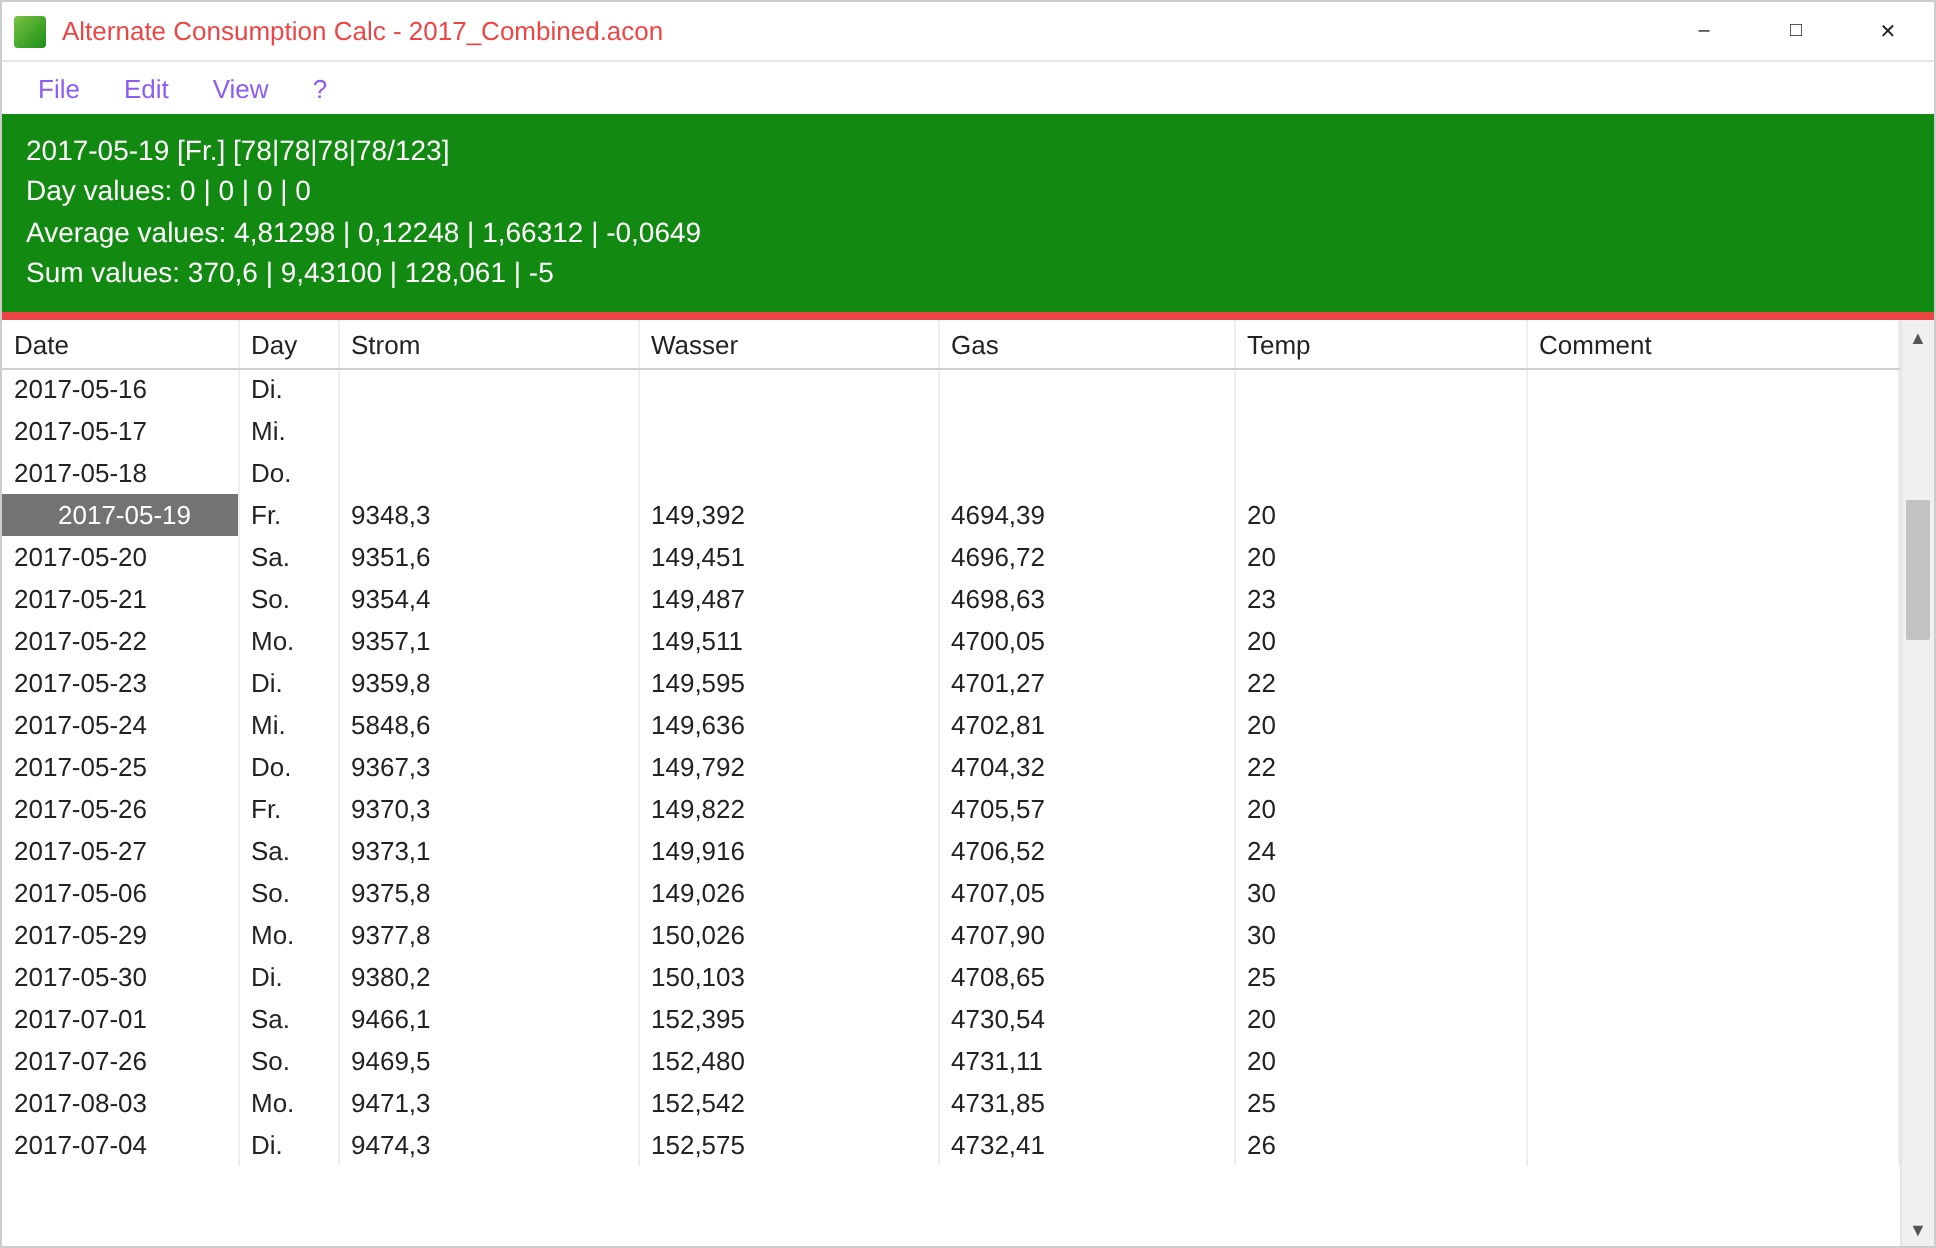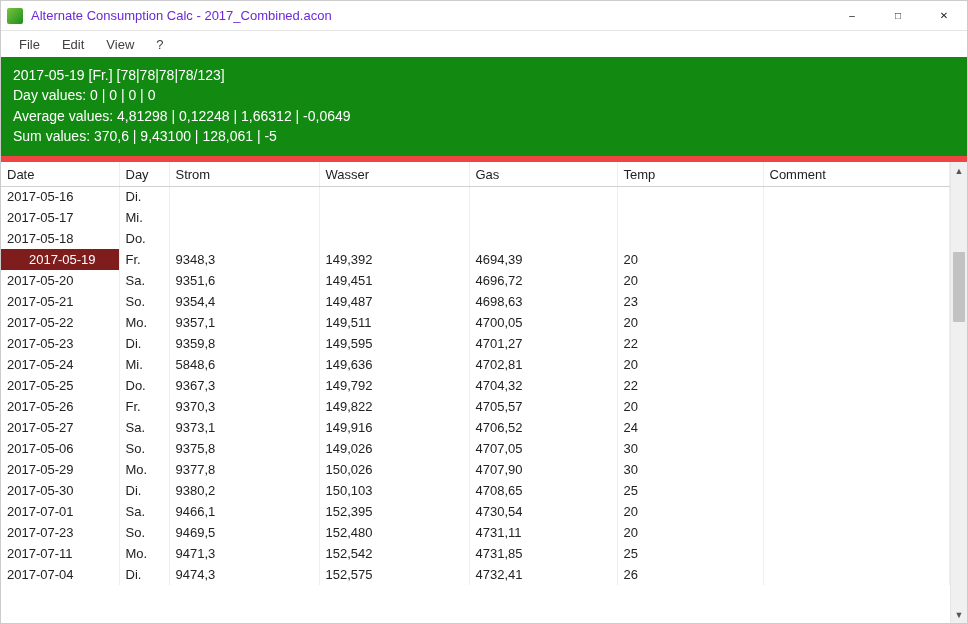--- a/index.html
+++ b/index.html
@@ -22,21 +22,21 @@
     border-bottom: 1px solid #e5e5e5;
     padding-left: 6px;
   }
   .app-icon {
     width: 16px; height: 16px;
     background: linear-gradient(135deg,#7cc242,#189018);
     border-radius: 2px;
     margin-right: 8px;
     flex-shrink: 0;
   }
-  .title-text { flex: 1; color: #6d28d9; font-size: 13px; }
+  .title-text { flex: 1; color: #ef4444; font-size: 13px; }
   .win-controls { display: flex; height: 100%; }
   .win-btn {
     width: 46px;
     display: flex;
     align-items: center;
     justify-content: center;
     font-family: "Segoe UI Symbol", sans-serif;
     font-size: 10px;
     color: #222;
     cursor: default;
@@ -45,37 +45,37 @@
   .menubar {
     height: 26px;
     display: flex;
     align-items: center;
     padding: 0 8px;
     gap: 2px;
     background: #fff;
   }
   .menu-item {
     padding: 3px 10px;
-    color: #404040;
+    color: #8b5cf6;
     cursor: default;
   }
 
   .info-panel {
     background: #128a12;
     color: #fff;
     padding: 8px 12px 10px 12px;
     line-height: 1.45;
     font-size: 14px;
   }
 
   .grid-wrap {
     flex: 1;
     display: flex;
     overflow: hidden;
-    border-top: 6px solid #ef4444;
+    border-top: 4px solid #ef4444;
   }
   .grid {
     flex: 1;
     overflow: hidden;
   }
   table {
     border-collapse: collapse;
     width: 100%;
     table-layout: fixed;
   }
@@ -91,21 +91,21 @@
     height: 21px;
   }
   th {
     border-bottom: 1px solid #d0d0d0;
     background: #fff;
     font-weight: 400;
     height: 24px;
     padding-top: 4px;
   }
   tr.selected td:first-child {
-    background: #7f1d1d;
+    background: #737373;
     color: #fff;
     padding-left: 28px;
   }
   col.c-date   { width: 118px; }
   col.c-day    { width: 50px; }
   col.c-strom  { width: 150px; }
   col.c-wasser { width: 150px; }
   col.c-gas    { width: 148px; }
   col.c-temp   { width: 146px; }
   col.c-comment{ width: auto; }
@@ -323,30 +323,30 @@
           <tr>
             <td>2017-07-01</td>
             <td>Sa.</td>
             <td>9466,1</td>
             <td>152,395</td>
             <td>4730,54</td>
             <td>20</td>
             <td></td>
           </tr>
           <tr>
-            <td>2017-07-23</td>
+            <td>2017-07-26</td>
             <td>So.</td>
             <td>9469,5</td>
             <td>152,480</td>
             <td>4731,11</td>
             <td>20</td>
             <td></td>
           </tr>
           <tr>
-            <td>2017-07-11</td>
+            <td>2017-08-03</td>
             <td>Mo.</td>
             <td>9471,3</td>
             <td>152,542</td>
             <td>4731,85</td>
             <td>25</td>
             <td></td>
           </tr>
           <tr>
             <td>2017-07-04</td>
             <td>Di.</td>

